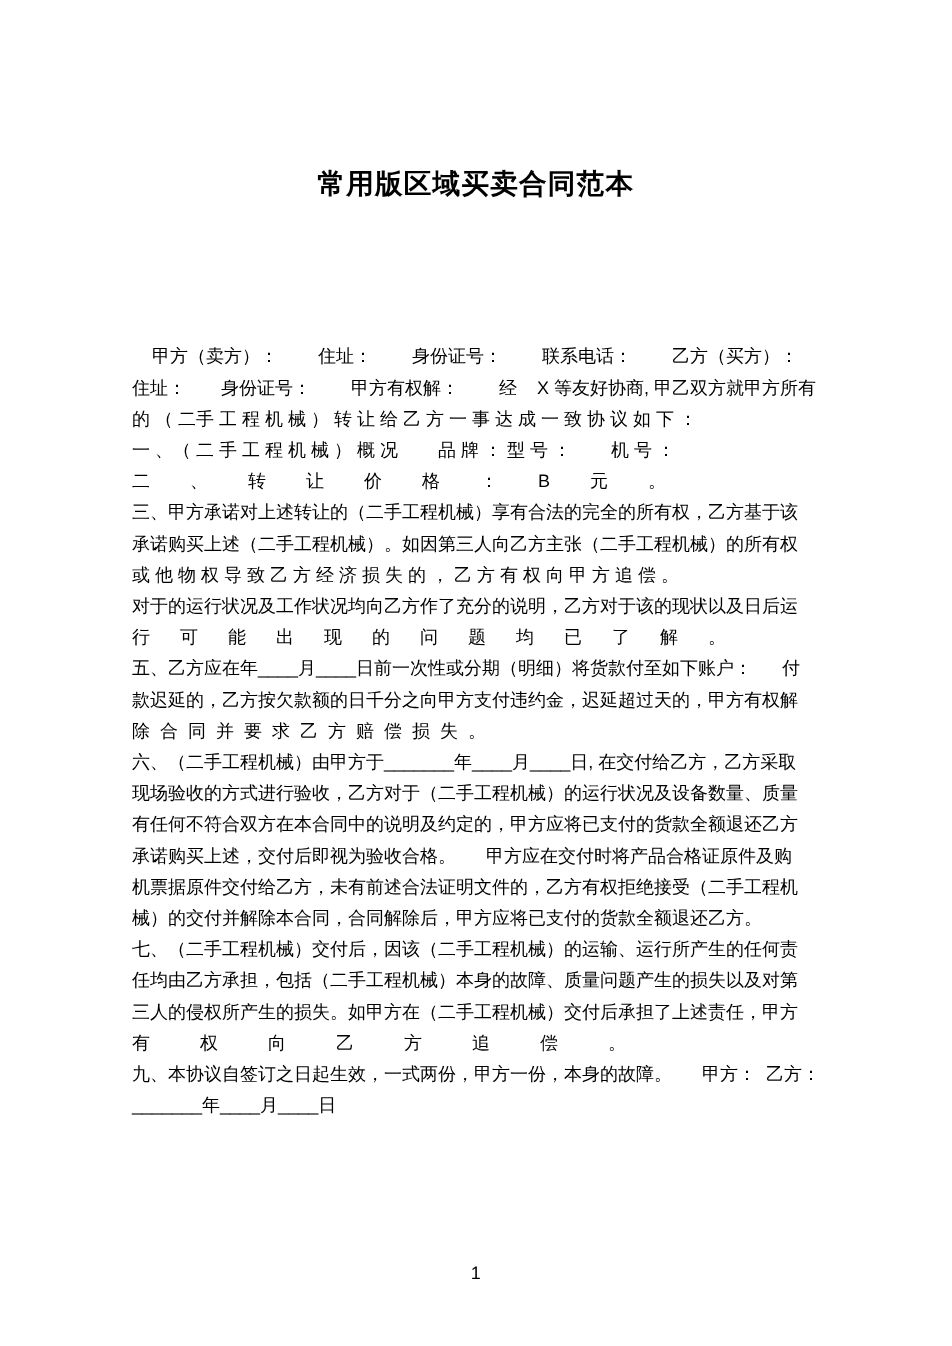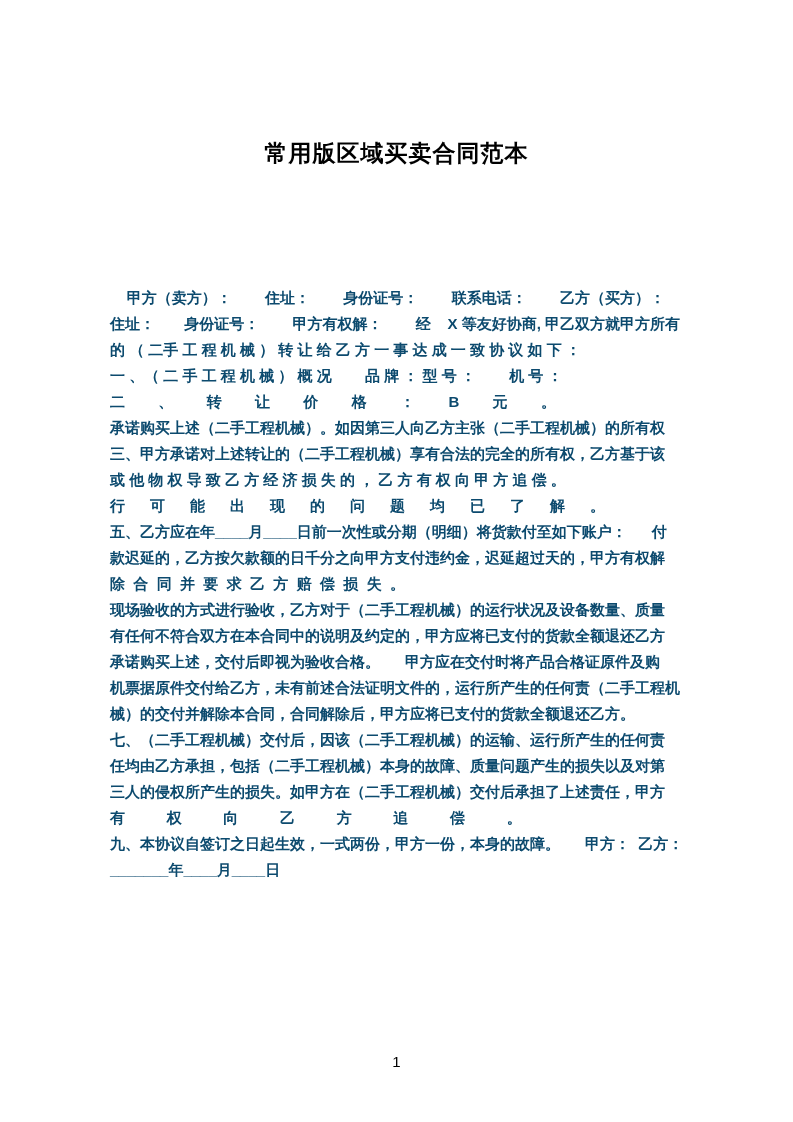--- a/index.html
+++ b/index.html
@@ -25,22 +25,22 @@
     font-weight: bold;
     letter-spacing: 1px;
     color: #000000;
   }
   .doc-body {
     margin-top: 116px;
     padding-left: 110px;
     padding-right: 88px;
     font-size: 15px;
     line-height: 26px;
-    font-weight: bold;
-    color: #0c4a6e;
+    font-weight: normal;
+    color: #000000;
   }
   .line {
     white-space: pre-wrap;
     word-break: break-all;
   }
   .page-number {
     position: absolute;
     left: 0;
     right: 0;
     bottom: 52px;
@@ -55,31 +55,33 @@
 
 <div class="page">
   <h1 class="doc-title">常用版区域买卖合同范本</h1>
 
   <div class="doc-body">
       <div class="line">    甲方（卖方）：        住址：        身份证号：        联系电话：        乙方（买方）：</div>
       <div class="line">住址：       身份证号：        甲方有权解：        经    X 等友好协商, 甲乙双方就甲方所有</div>
       <div class="line">的 （ 二手 工 程 机 械 ） 转 让 给 乙 方 一 事 达 成 一 致 协 议 如 下 ：</div>
       <div class="line">一 、（ 二 手 工 程 机 械 ） 概 况        品 牌 ： 型 号 ：        机 号 ：</div>
       <div class="line">二        、        转        让        价        格        ：        B        元        。</div>
+      <div class="line">三、甲方承诺对上述转让的（二手工程机械）享有合法的完全的所有权，乙方基于该</div>
       <div class="line">承诺购买上述（二手工程机械）。如因第三人向乙方主张（二手工程机械）的所有权</div>
-      <div class="line">三、甲方承诺对上述转让的（二手工程机械）享有合法的完全的所有权，乙方基于该</div>
       <div class="line">或 他 物 权 导 致 乙 方 经 济 损 失 的 ， 乙 方 有 权 向 甲 方 追 偿 。</div>
+      <div class="line">对于的运行状况及工作状况均向乙方作了充分的说明，乙方对于该的现状以及日后运</div>
       <div class="line">行      可      能      出      现      的      问      题      均      已      了      解      。</div>
       <div class="line">五、乙方应在年____月____日前一次性或分期（明细）将货款付至如下账户：      付</div>
       <div class="line">款迟延的，乙方按欠款额的日千分之向甲方支付违约金，迟延超过天的，甲方有权解</div>
       <div class="line">除  合  同  并  要  求  乙  方  赔  偿  损  失  。</div>
+      <div class="line">六、（二手工程机械）由甲方于_______年____月____日, 在交付给乙方，乙方采取</div>
       <div class="line">现场验收的方式进行验收，乙方对于（二手工程机械）的运行状况及设备数量、质量</div>
       <div class="line">有任何不符合双方在本合同中的说明及约定的，甲方应将已支付的货款全额退还乙方</div>
       <div class="line">承诺购买上述，交付后即视为验收合格。      甲方应在交付时将产品合格证原件及购</div>
-      <div class="line">机票据原件交付给乙方，未有前述合法证明文件的，运行所产生的任何责（二手工程机</div>
+      <div class="line">机票据原件交付给乙方，未有前述合法证明文件的，乙方有权拒绝接受（二手工程机</div>
       <div class="line">械）的交付并解除本合同，合同解除后，甲方应将已支付的货款全额退还乙方。</div>
       <div class="line">七、（二手工程机械）交付后，因该（二手工程机械）的运输、运行所产生的任何责</div>
       <div class="line">任均由乙方承担，包括（二手工程机械）本身的故障、质量问题产生的损失以及对第</div>
       <div class="line">三人的侵权所产生的损失。如甲方在（二手工程机械）交付后承担了上述责任，甲方</div>
       <div class="line">有          权          向          乙          方          追          偿          。</div>
       <div class="line">九、本协议自签订之日起生效，一式两份，甲方一份，本身的故障。      甲方：  乙方：</div>
       <div class="line">_______年____月____日</div>
     </div>
 
   <div class="page-number">1</div>

